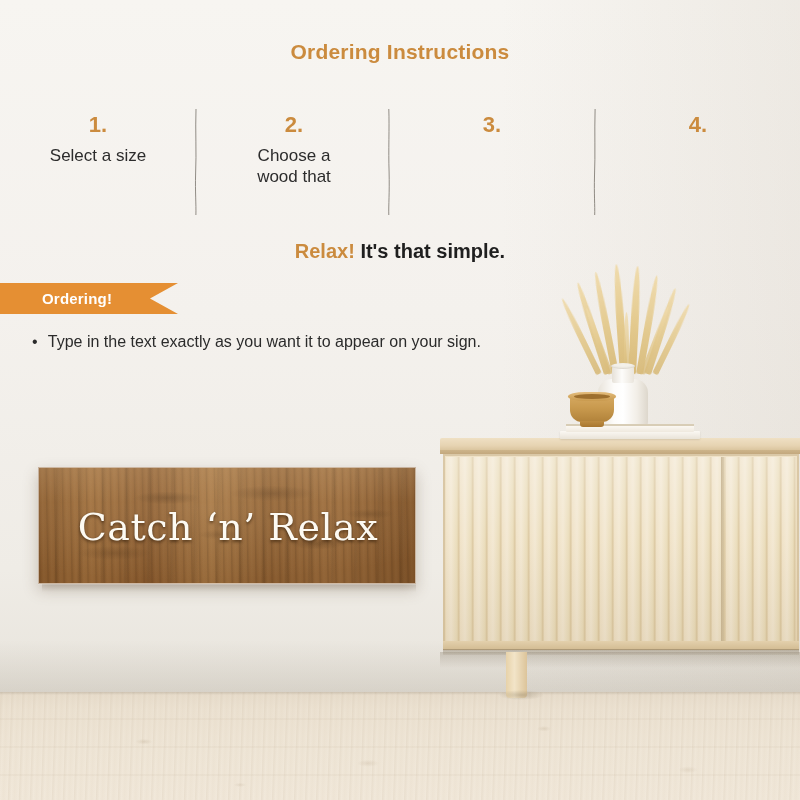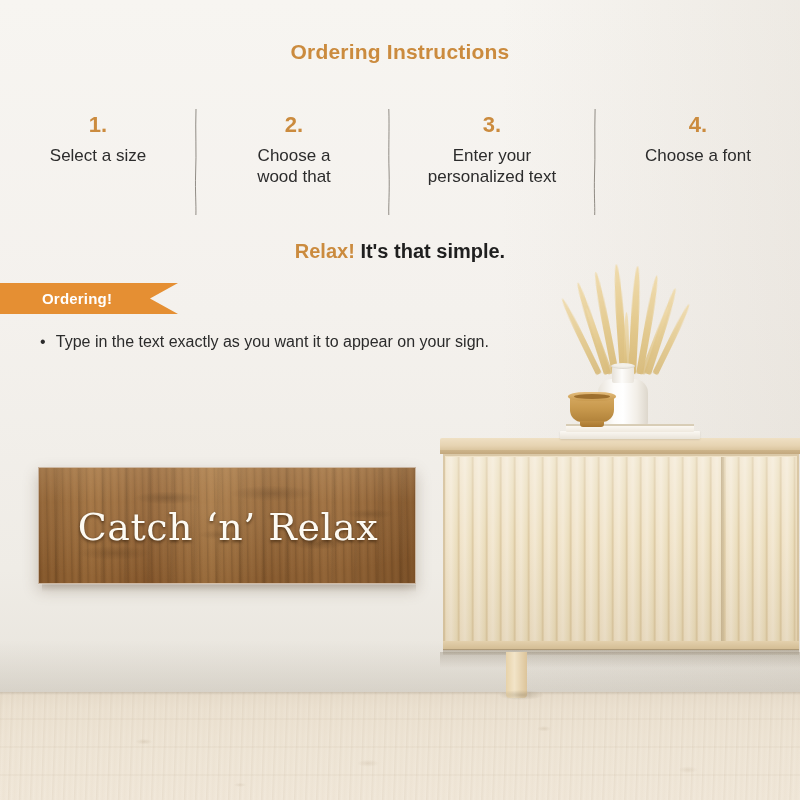--- a/index.html
+++ b/index.html
@@ -259,21 +259,21 @@
     clip-path: polygon(0 0, 178px 0, 150px 15.5px, 178px 31px, 0 31px);
   }
   .ribbon-label{
     position:absolute; left:42px; top:284px; width:120px; height:29px;
     line-height:29px;
     font-size:15px; font-weight:bold; color:#ffffff;
     letter-spacing:.2px;
   }
 
   .bullets{
-    position:absolute; left:40px; top:330px; width:600px;
+    position:absolute; left:32px; top:330px; width:600px;
   }
   .bullet{
     font-size:16px; color:#2b2b2b; line-height:24px;
     white-space:nowrap;
   }
   .bullet .dot{ margin-right:6px; }
 
   
   .sign{
     position:absolute; left:38px; top:467px; width:378px; height:117px;
@@ -420,27 +420,24 @@
     </div>
 
     <div class="step s2">
       <div class="step-num">2.</div>
       <div class="step-label">Choose a
 wood that</div>
     </div>
 
     <div class="step s3">
       <div class="step-num">3.</div>
-      <div class="step-label">Enter your
-personalized text</div>
     </div>
 
     <div class="step s4">
       <div class="step-num">4.</div>
-      <div class="step-label">Choose a font</div>
     </div>
   </div>
 
   <div class="divider d1">
     <svg width="4" height="108" viewBox="0 0 4 108">
       <path d="M2 1 C1.2 22, 2.6 44, 1.6 66 C1.1 84, 2.2 96, 1.9 107" stroke="#6f6a62" stroke-width="1" fill="none" opacity="0.75"></path>
     </svg>
   </div>
   <div class="divider d2">
     <svg width="4" height="108" viewBox="0 0 4 108">

